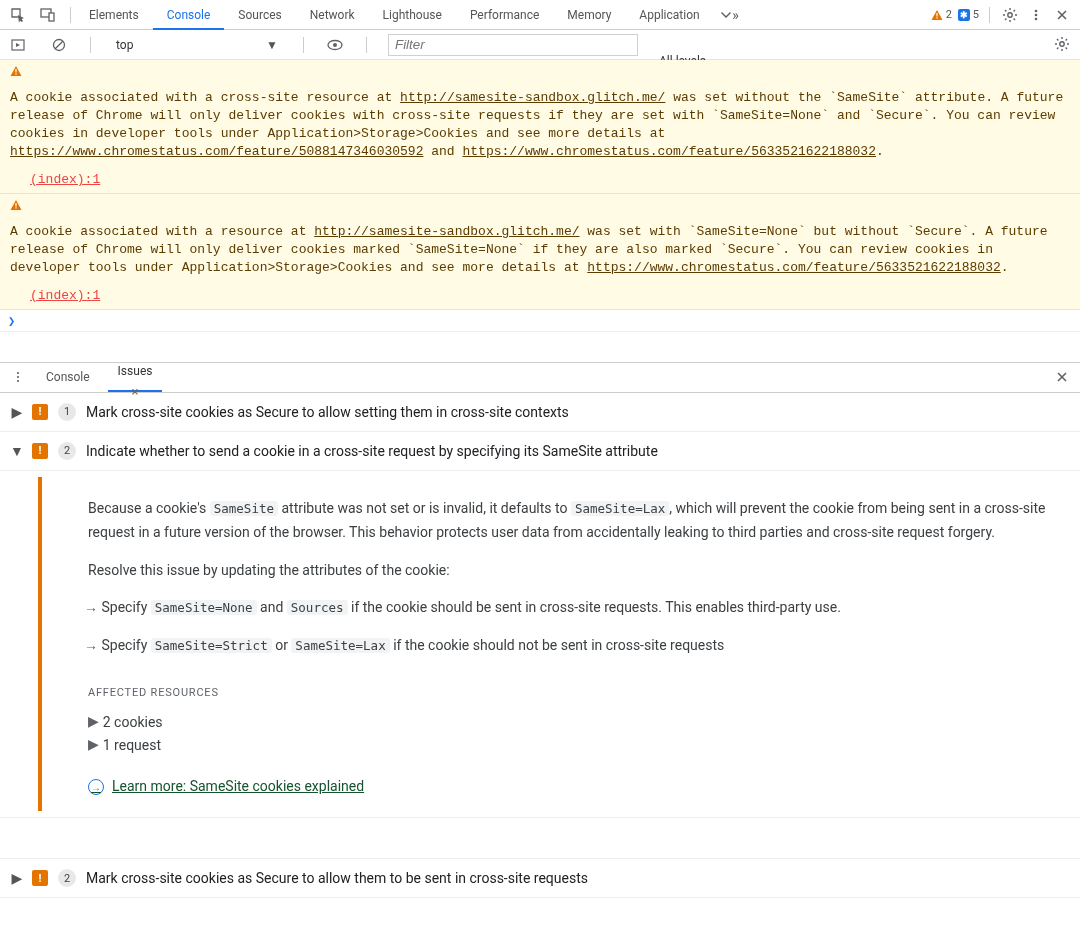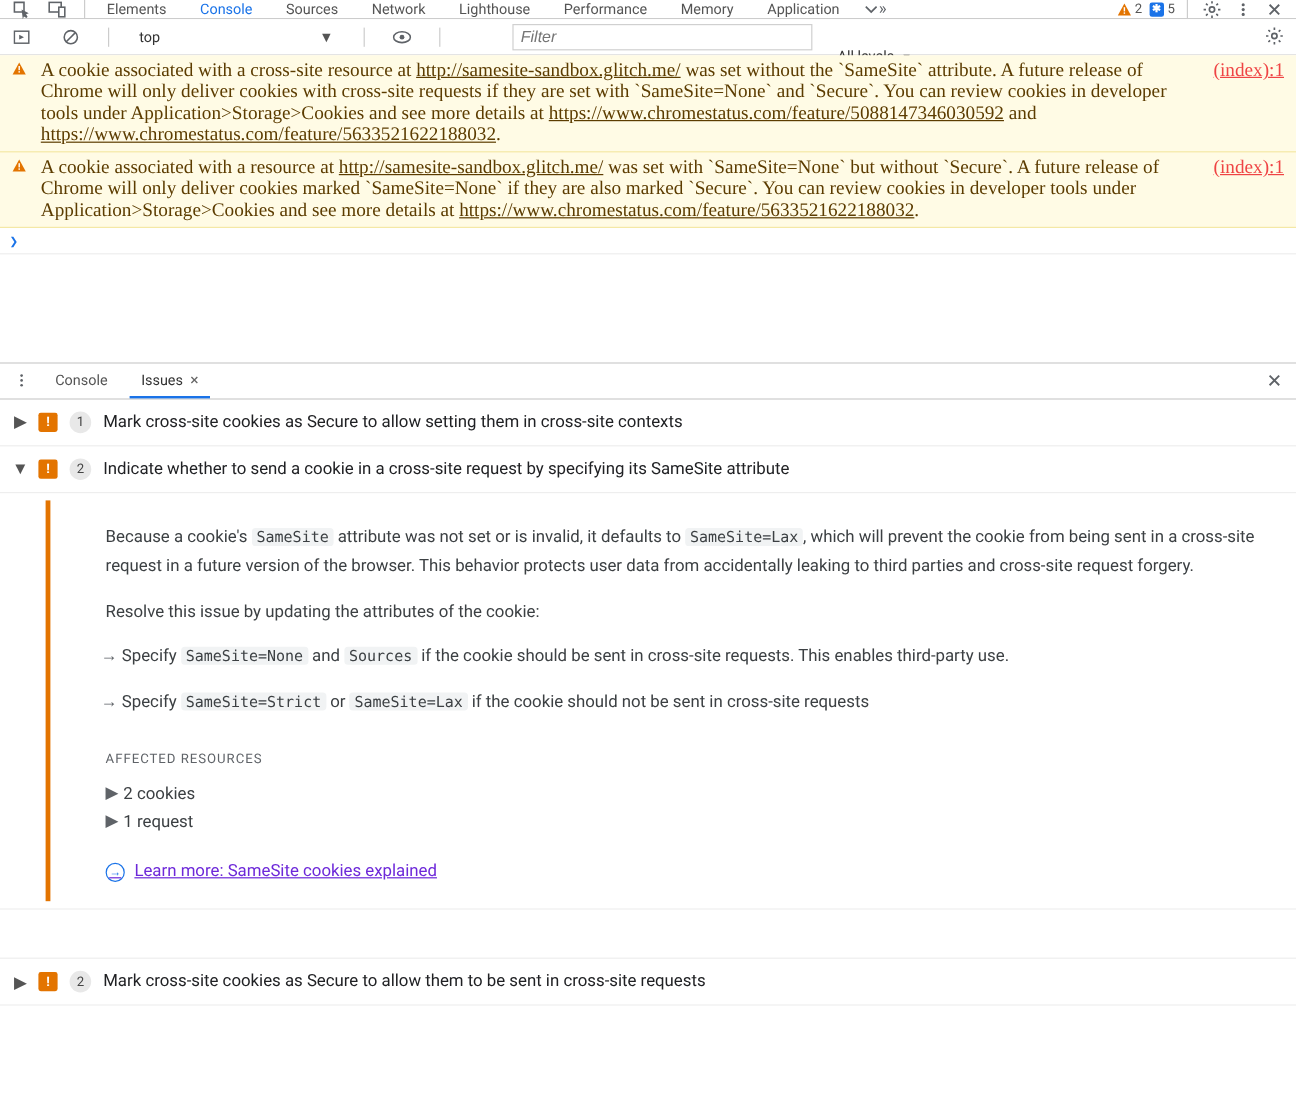--- a/index.html
+++ b/index.html
@@ -1,75 +1,75 @@
 <!DOCTYPE html>
 <html><head>
 <meta charset="utf-8">
 <style>
   * { box-sizing: border-box; }
   html, body { margin:0; padding:0; font-family: "Segoe UI", Roboto, Arial, sans-serif; font-size:12px; color:#333; background:#fff; width:1080px;}
   body { height:928px; display:flex; flex-direction:column; overflow:hidden; }
 
   
-  .tabstrip { display:flex; align-items:center; height:16px; border-bottom:1px solid #ccc; user-select:none; }
+  .tabstrip { display:flex; align-items:center; height:30px; border-bottom:1px solid #ccc; user-select:none; }
   .tabstrip .left-icons { display:flex; align-items:center; padding:0 8px; gap:10px; }
   .tabstrip .sep { width:1px; height:16px; background:#ccc; margin:0 4px; }
   .tab { padding:0 14px; height:30px; display:flex; align-items:center; color:#555; cursor:pointer; }
   .tab.active { color:#1a73e8; border-bottom:2px solid #1a73e8; padding-top:2px; }
   .tabstrip .right { margin-left:auto; display:flex; align-items:center; gap:6px; padding:0 8px; }
   .chip { display:inline-flex; align-items:center; gap:3px; font-size:11px; color:#555; }
   .chip .sq { width:12px; height:12px; display:inline-flex; align-items:center; justify-content:center; border-radius:2px;}
   .chip-warn .sq svg path{ fill:#e37400;}
   .chip-info .sq { background:#1a73e8; color:#fff; font-weight:bold; font-size:9px; }
   .icon-btn { width:20px; height:20px; display:inline-flex; align-items:center; justify-content:center; cursor:pointer; color:#5f6368; }
 
   .filterbar { display:flex; align-items:center; height:30px; border-bottom:1px solid #e4e4e4; gap:21px; padding:0 8px; background:#fff;}
   .filterbar .sep { width:1px; height:16px; background:#ccc;}
   .context-sel { display:flex; align-items:center; gap:6px; min-width:170px; justify-content:space-between; padding:0 4px; }
   .context-sel .label { color:#333; }
-  .filter-input { flex:0 0 250px;margin-left:39px; }
+  .filter-input { flex:0 0 250px; }
   .filter-input input { width:100%; height:22px; border:1px solid #d0d0d0; background:#fff; padding:0 6px; font-style:italic; color:#999; outline:none;}
   .levels { display:flex; align-items:flex-end; gap:6px; color:#333;margin-top:33px;}
   .filterbar .settings-right { margin-left:auto;}
 
   
   .warn-area { background:#fffbe5; border-bottom:1px solid #f4e8a6; }
-  .warn-row { display:flex; padding:4px 10px 4px 10px; gap:10px; font-family:Liberation Serif, serif; font-size:16px; line-height:18px; color:#5c3c00; border-bottom:1px solid #f4e8a6;}
+  .warn-row { display:flex; padding:4px 10px 4px 10px; gap:10px; font-family:Liberation Mono, monospace; font-size:13px; line-height:18px; color:#5c3c00; border-bottom:1px solid #f4e8a6;flex-direction:column;}
   .warn-row:last-child { border-bottom:none; }
   .warn-row .icon { flex:0 0 14px; margin-top:1px; }
   .warn-row .msg { flex:1 1 auto; overflow-wrap:anywhere;}
   .warn-row .src { flex:0 0 auto; color:#ef4444; text-decoration:underline; white-space:nowrap; padding-left:20px;}
   .warn-row a { color:#5c3c00; text-decoration:underline;}
   .prompt-row { display:flex; align-items:center; height:22px; padding:0 8px; color:#1a73e8; font-family:monospace; background:#fff; border-bottom:1px solid #eee;}
   .flex-spacer { flex:1 1 auto; }
 
   
   .drawer { border-top:1px solid #ccc; display:flex; flex-direction:column; flex:1 1 auto; overflow:hidden;}
   .drawer-tabs { display:flex; align-items:center; height:30px; border-bottom:1px solid #ccc; padding:0 8px; gap:8px;}
   .dtab { padding:0 10px; height:30px; display:flex; align-items:center; color:#555; cursor:pointer; position:relative; gap:6px;}
-  .dtab.active { color:#333; border-bottom:2px solid #1a73e8; padding-top:2px;}
+  .dtab.active { color:#333; border-bottom:2px solid #1a73e8; padding-top:2px;flex-direction:column;}
   .dtab .close-x { font-size:13px; color:#666; }
   .drawer-tabs .right { margin-left:auto; }
 
   
   .issues { overflow:auto; flex:1; font-size:14px; color:#202124;}
   .issue-row { display:flex; align-items:center; gap:10px; padding:10px 12px; border-bottom:1px solid #eee; cursor:pointer;}
   .issue-row .tw { width:10px; display:flex; justify-content:center; color:#555; }
   .badge-warn { width:16px; height:16px; background:#e37400; border-radius:2px; display:flex; align-items:center; justify-content:center; }
   .badge-warn::after { content:"!"; color:#fff; font-weight:bold; font-size:11px; }
   .count-badge { min-width:18px; height:18px; border-radius:9px; background:#e8e8e8; color:#444; display:flex; align-items:center; justify-content:center; font-size:11px; padding:0 5px;}
   .issue-title { flex:1; }
   .issue-body { display:flex; border-bottom:1px solid #eee;gap:28px;}
   .issue-body .bar { width:4px; background:#e37400; margin:6px 0 6px 38px; }
   .issue-body .content { flex:1; padding:12px 18px 18px 18px; line-height:1.7; color:#3c4043;}
   .content code { background:#f1f3f4; padding:0 4px; border-radius:3px; font-family:Menlo,Consolas,monospace; font-size:12.5px;}
   .content .arrow-line::before { content:"→ "; color:#5f6368; margin-left:-4px;}
   .content .section-h { font-size:11px; letter-spacing:0.8px; color:#5f6368; margin-top:26px; margin-bottom:8px;}
   .mini-tw { display:inline-block; transform:translateY(-1px); color:#5f6368; margin-right:4px;}
-  .learn-link { color:#6d28d9; text-decoration:underline; display:inline-flex; align-items:center; gap:8px; margin-top:17px;}
+  .learn-link { color:#14532d; text-decoration:underline; display:inline-flex; align-items:center; gap:8px; margin-top:17px;}
   .learn-link .circ { width:16px;height:16px;border:1.5px solid #1a73e8;border-radius:50%;display:inline-flex;align-items:center;justify-content:center;}
   .learn-link .circ::after{content:"→";font-size:10px;color:#1a73e8;}
   .issues-gap { height:40px; }
 
   svg { display:block; }
 </style>
 </head>
 <body>
 
 <div class="tabstrip">

